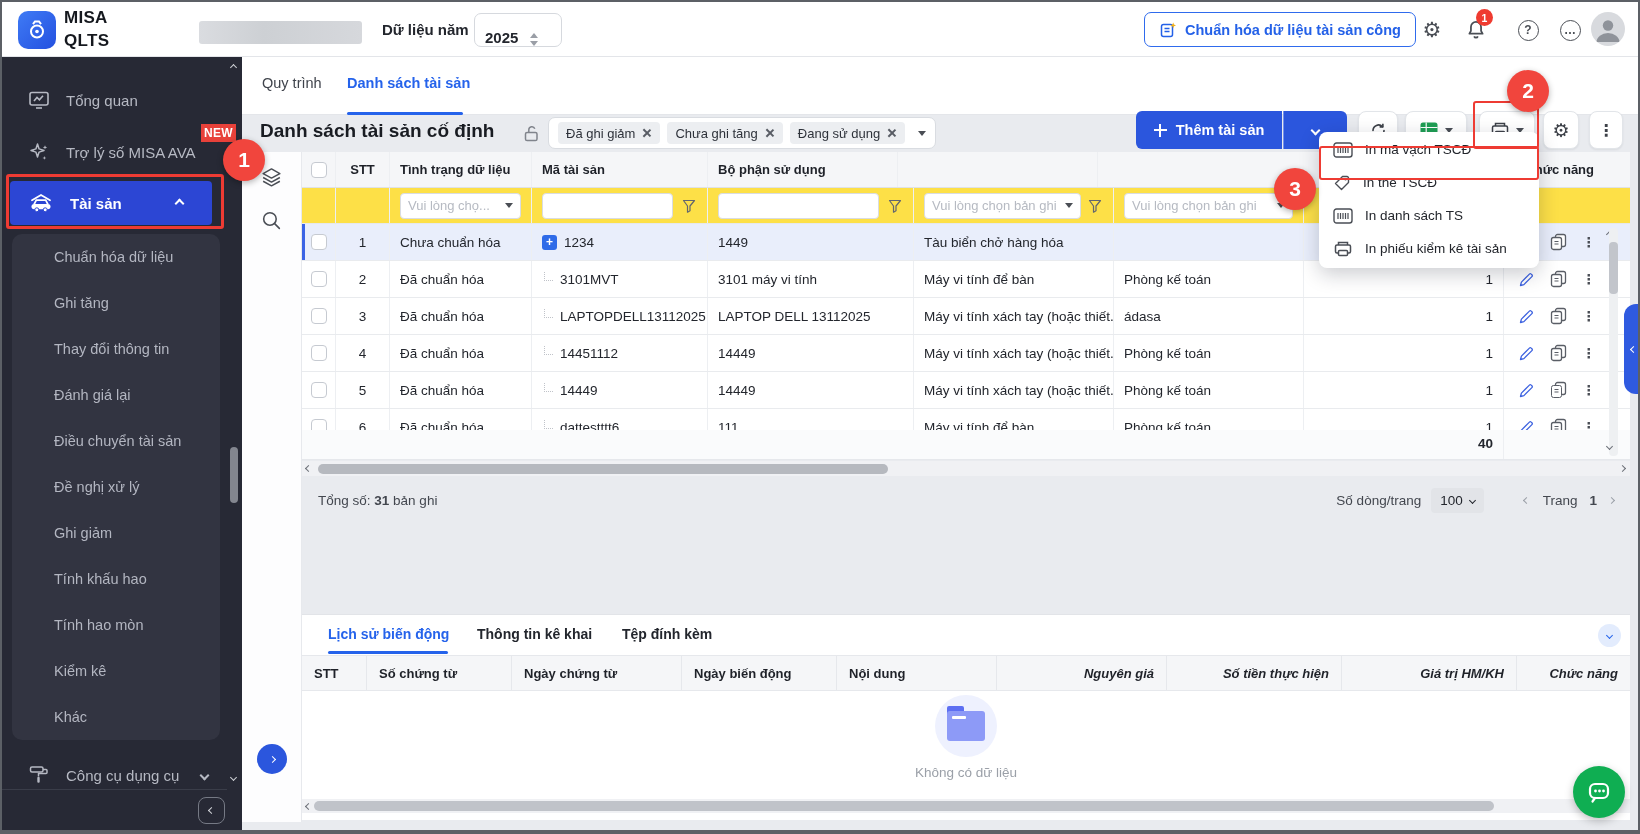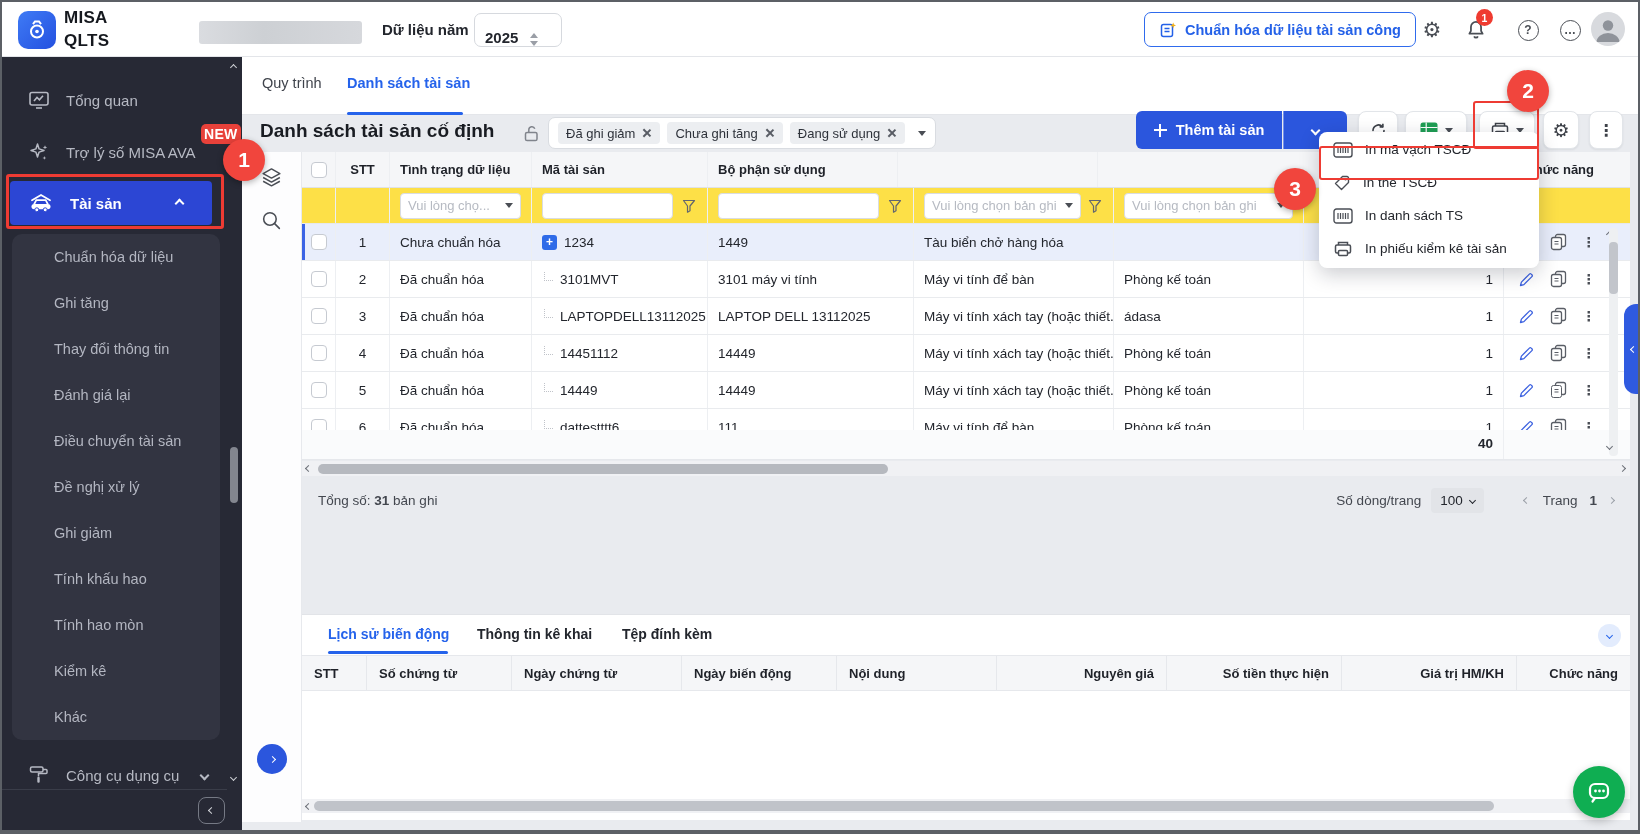--- a/index.html
+++ b/index.html
@@ -43,22 +43,22 @@
   .bellbadge { position:absolute; left:12px; top:-9px; min-width:17px; height:17px; border-radius:9px; background:#ef3b30;
                color:#fff; font-size:10.5px; font-weight:bold; display:flex; align-items:center; justify-content:center; padding:0 4px; }
 
   
   .sidebar { left:0; top:55px; width:240px; height:777px; background:#272935; z-index:10; }
   .side-item { position:absolute; left:0; width:218px; height:40px; display:flex; align-items:center; gap:16px;
                padding-left:26px; color:#b6b9c3; font-size:15px; }
   .side-item .lbl { white-space:nowrap; }
   .side-active { position:absolute; left:8px; top:124px; width:202px; height:44px; background:#2c46d4; border-radius:4px;
                  display:flex; align-items:center; gap:16px; padding-left:18px; color:#fff; font-weight:bold; font-size:15px; }
-  .newbadge { position:absolute; left:199px; top:-8px; background:#e8413a; color:#fff; font-size:14px; font-weight:bold;
-              padding:2px 3px; border-radius:5px; letter-spacing:.3px; }
+  .newbadge { position:absolute; left:199px; top:-8px; background:#e8413a; color:#fff; font-size:12px; font-weight:bold;
+              padding:2px 3px; border-radius:0; letter-spacing:.3px; }
   .submenu { position:absolute; left:10px; top:177px; width:208px; height:506px; background:#323441; border-radius:10px; }
   .sub-item { position:absolute; left:0; width:208px; height:46px; display:flex; align-items:center;
               padding-left:42px; color:#b3b6c1; font-size:14.5px; white-space:nowrap; }
   .side-scroll { position:absolute; left:226px; top:0; width:13px; height:777px; color:#cfd1d6; }
   .side-thumb { position:absolute; left:2px; top:390px; width:8px; height:56px; background:#83868f; border-radius:4px; }
   .collapse-btn { position:absolute; left:196px; top:740px; width:27px; height:27px; border:1.5px solid #767a85;
                   border-radius:8px; display:flex; align-items:center; justify-content:center; color:#d4d6db; }
 
   
   .content { left:240px; top:55px; width:1396px; height:777px; }
@@ -131,21 +131,21 @@
   
   .detail { left:60px; top:557px; width:1328px; height:206px; background:#fff; border-top:1px solid #e2e4e8; }
   .dtab { position:absolute; top:11px; font-size:14px; color:#23262d; font-weight:bold; }
   .dtab.active { color:#2563eb; }
   .dtab-line { position:absolute; left:26px; top:36px; width:120px; height:3px; background:#2563eb; border-radius:2px; }
   .dcollapse { position:absolute; left:1296px; top:9px; width:23px; height:23px; border-radius:50%; background:#e3ecfd;
                color:#2563eb; display:flex; align-items:center; justify-content:center; }
   .dhead { position:absolute; left:0; top:40px; width:1328px; height:36px; background:#f5f6f8; border-top:1px solid #e6e8ec;
            border-bottom:1px solid #e6e8ec; display:flex; font-size:13px; font-weight:bold; color:#1f2229; }
   .dh { display:flex; align-items:center; padding:0 12px; border-right:1px solid #e6e8ec; white-space:nowrap; overflow:hidden; }
-  .dh.r { justify-content:flex-end; }
+  .dh.r { justify-content:flex-end;font-style:italic; }
   .empty-wrap { position:absolute; left:0; top:80px; width:1328px; text-align:center; }
   .folder-halo { width:62px; height:62px; border-radius:50%; background:#eef1fe; margin:0 auto; position:relative; }
   .folder-body { position:absolute; left:12px; top:16px; width:38px; height:30px; background:#8d9af7; border-radius:3px; }
   .folder-flap { position:absolute; left:12px; top:11px; width:17px; height:8px; background:#5d6ff2; border-radius:2px 2px 0 0; }
   .folder-slit { position:absolute; left:17px; top:21px; width:14px; height:3px; background:#fff; border-radius:1px; }
   .empty-text { margin-top:8px; font-size:13.5px; color:#9ba0a8; }
   .dscroll { position:absolute; left:0; top:184px; width:1328px; height:14px; background:#f0f1f4; display:flex; align-items:center; color:#6b6f77; }
   .dthumb { position:absolute; left:12px; top:2px; width:1180px; height:10px; background:#c0c3c9; border-radius:5px; }
 
   
@@ -667,20 +667,28 @@
         <div class="dh" style="width:145px">Số chứng từ</div>
         <div class="dh" style="width:170px">Ngày chứng từ</div>
         <div class="dh" style="width:155px">Ngày biến động</div>
         <div class="dh" style="width:160px">Nội dung</div>
         <div class="dh r" style="width:170px">Nguyên giá</div>
         <div class="dh r" style="width:175px">Số tiền thực hiện</div>
         <div class="dh r" style="width:175px">Giá trị HM/KH</div>
         <div class="dh r" style="flex:1; border-right:none">Chức năng</div>
       </div>
 
+      <div class="empty-wrap">
+        <div class="folder-halo">
+          <div class="folder-flap"></div>
+            <div class="folder-body"></div>
+            <div class="folder-slit"></div>
+        </div>
+        <div class="empty-text">Không có dữ liệu</div>
+      </div>
 
       <div class="dscroll">
         <span class="chev left s" style="margin-left:4px"></span>
         <span class="dthumb"></span>
       </div>
     </div>
 
     <div class="abs fab">
       <svg width="26" height="26" viewBox="0 0 26 26">
         <rect x="4" y="5" width="18" height="14" rx="5" fill="none" stroke="#fff" stroke-width="2.2"></rect>

